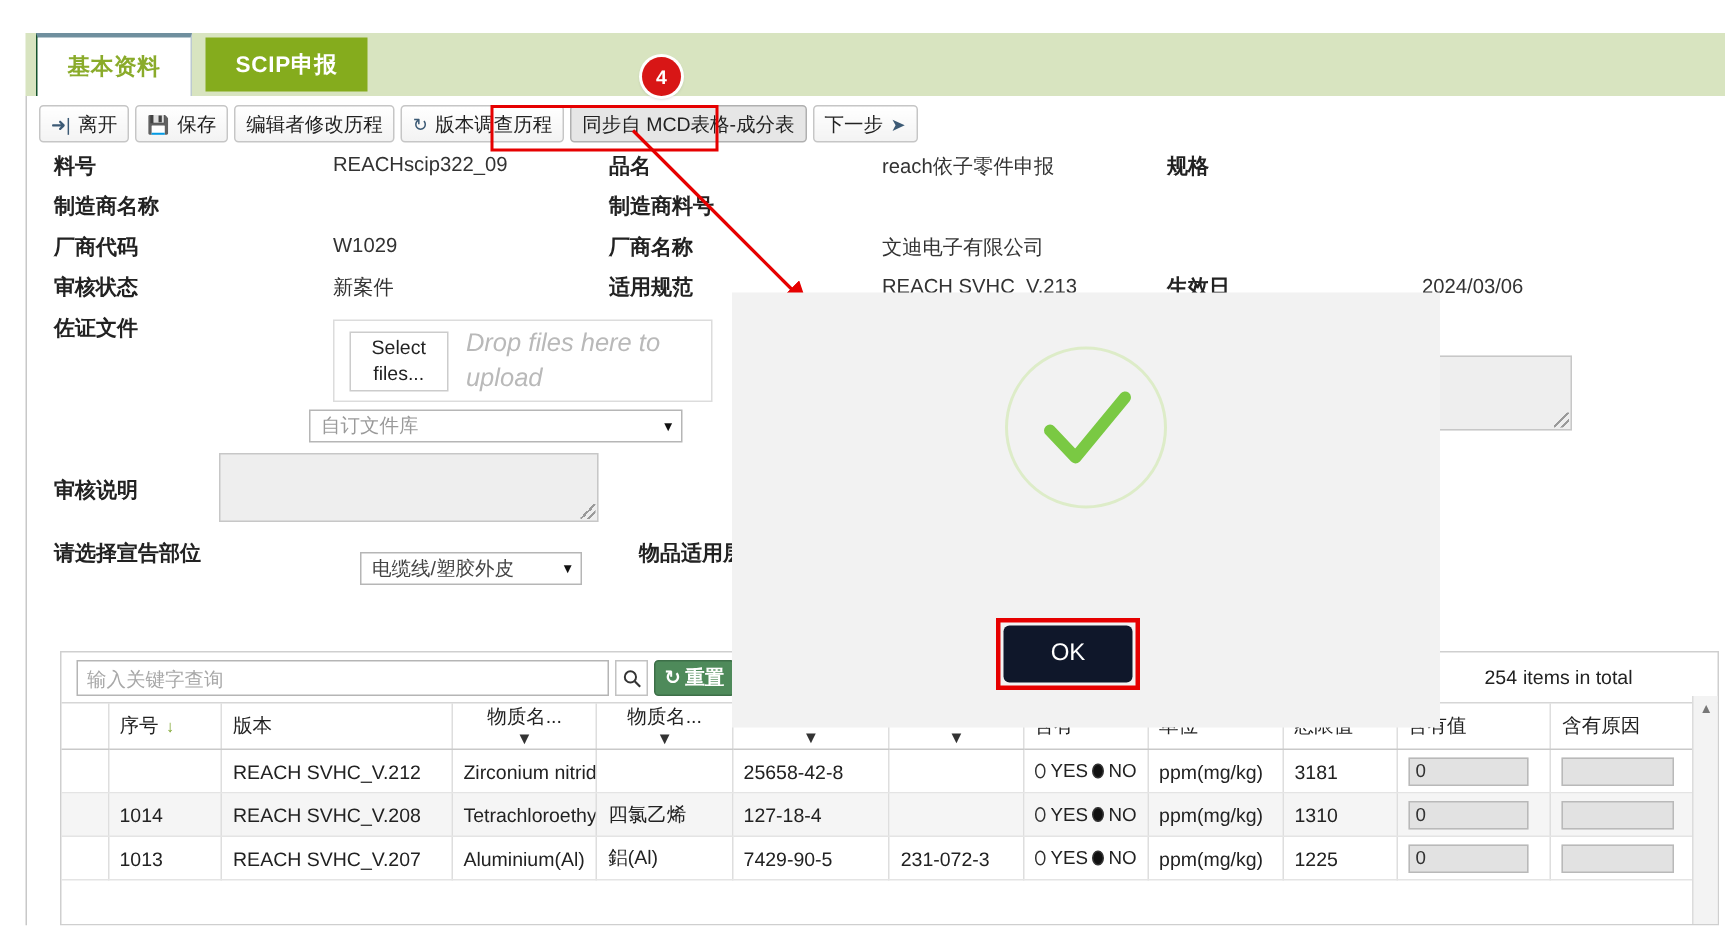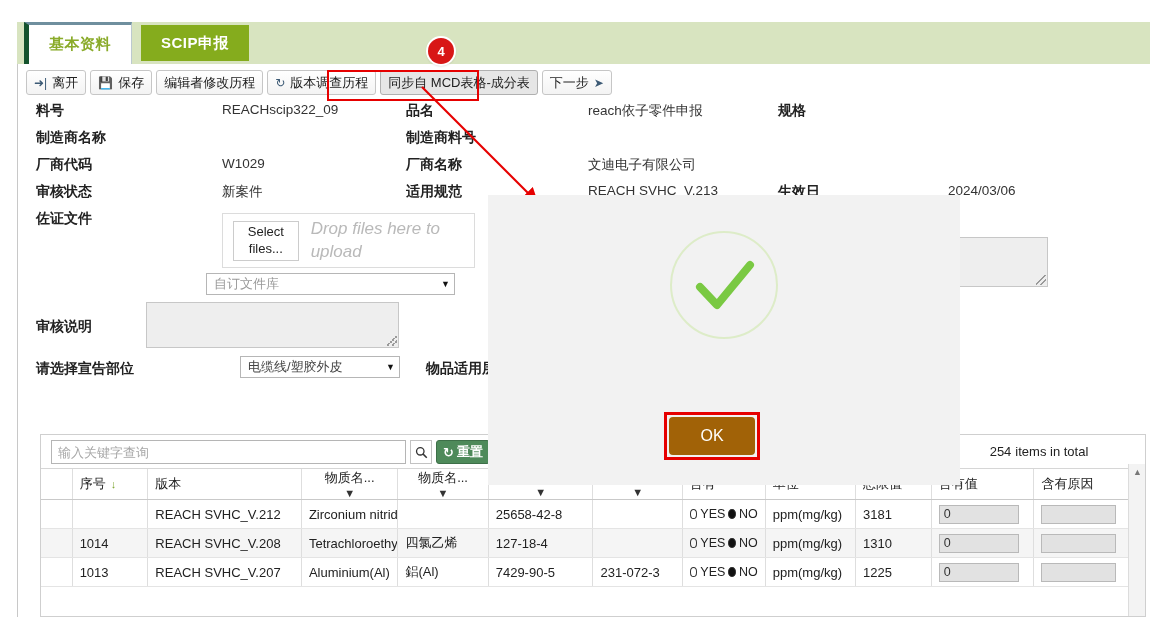--- a/index.html
+++ b/index.html
@@ -21,21 +21,21 @@
   }
   .tabstrip { position: absolute; left: 17px; top: 22px; height: 42px; display: flex; align-items: flex-end; }
   .tab {
     height: 40px; display: flex; align-items: center; justify-content: center;
     padding: 0 20px; font-weight: bold; font-size: 15px; cursor: pointer;
     letter-spacing: .5px;
   }
   .tab.active {
     background: #ffffff; color: #8aab2a;
     border-top: 3px solid #6f8f9e;
-    border-left: 5px solid #14532d; border-right: 1px solid #bcc9d0;
+    border-left: 1px solid #14532d; border-right: 1px solid #bcc9d0;
     height: 42px; margin-left: 7px;
   }
   .tab.green {
     background: #85ac1d; color: #ffffff; height: 36px; margin-left: 9px;
     margin-bottom: 3px;
   }
 
   
   .content {
     position: absolute; left: 17px; top: 64px; width: 1133px; height: 553px;
@@ -190,21 +190,21 @@
   }
   .check-mark {
     position:absolute; left:0; top:0; width:108px; height:108px;
   }
   .modal-msg {
     position:absolute; top: 158px; left:0; width:100%; text-align:center;
     font-size: 15px; color: #6e6e6e;
   }
   .okbtn {
     position:absolute; left: 181px; top: 222px; width: 86px; height: 38px;
-    background: #a16207; color:#fff; border:none; border-radius: 4px;
+    background: #0f172a; color:#fff; border:none; border-radius: 4px;
     font-size: 16px; cursor:pointer;
     font-family:"Liberation Sans",sans-serif;
   }
   .okbox {
     position:absolute; left: 176px; top: 217px; width: 96px; height: 48px;
     border: 3px solid #e60000; pointer-events:none;
   }
 </style>
 </head>
 <body>
@@ -301,21 +301,21 @@
 
       <div class="frow" style="height:54px">
         <span class="lbl c1" style="top:16px">审核说明</span>
         <div class="ta" style="left:128px; top:0px; width:253px; height:46px;">
             <div class="grip"></div>
           </div>
       </div>
 
       <div class="frow">
         <span class="lbl c1" style="top:4px">请选择宣告部位</span>
-        <div class="selectbox" style="left:222px; top:0px; width:160px;">
+        <div class="selectbox" style="left:222px; top:12px; width:148px;">
           <span>电缆线/塑胶外皮</span>
           <span class="cav">▼</span>
         </div>
         <span class="lbl" style="left:408px; top:4px">物品适用层级</span>
       </div>
 
       <span class="bluelink" style="left:925px; top:355px;">分表]将MCD</span>
     </div>
 
     <div class="grid">

